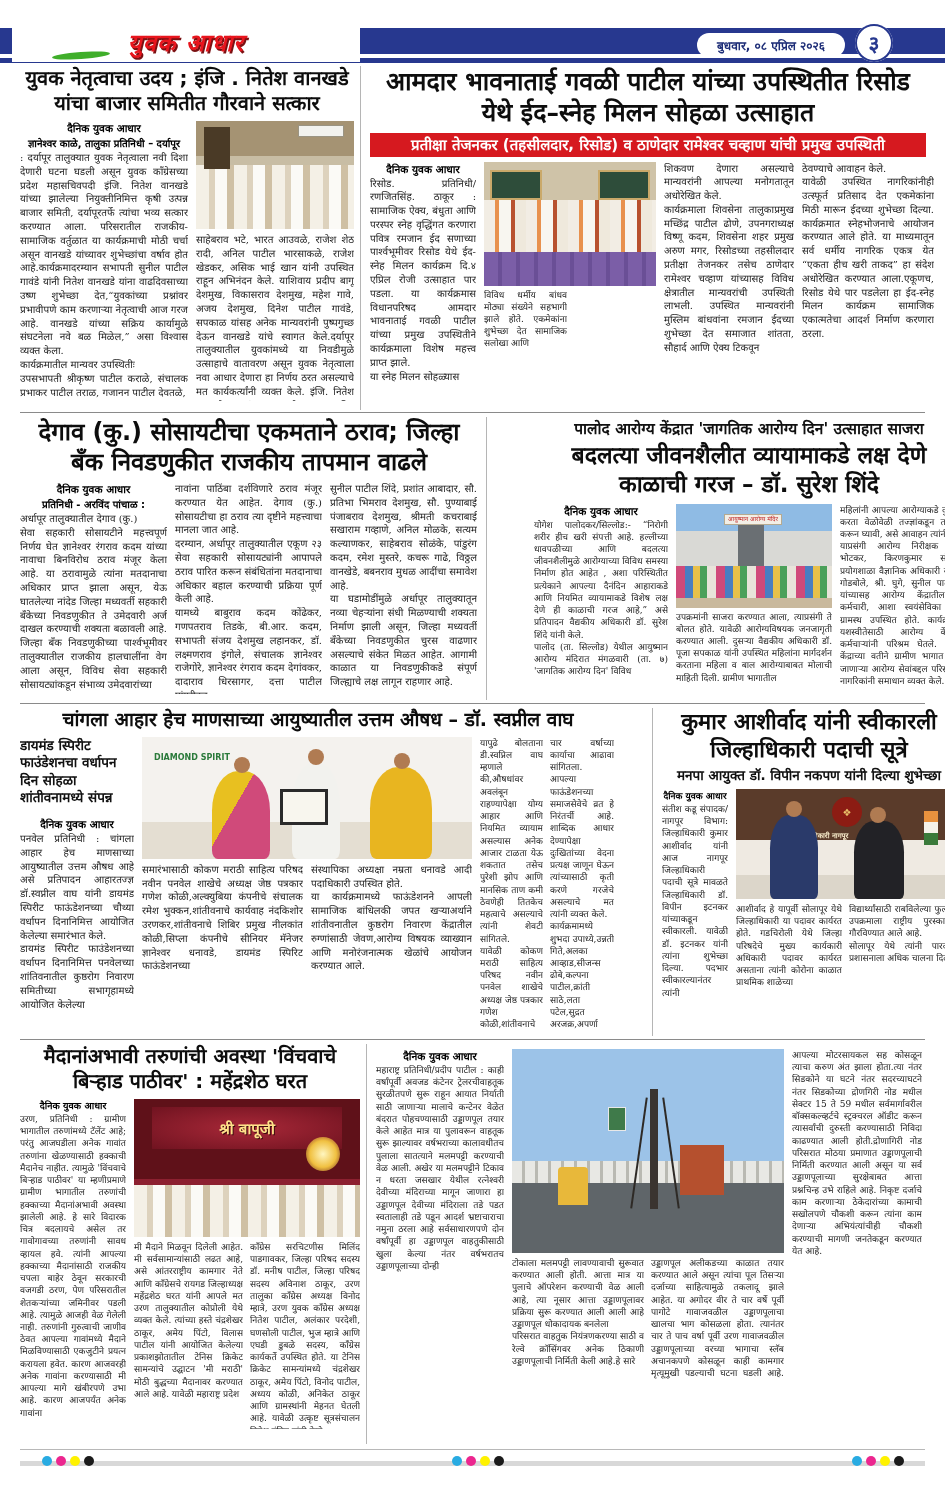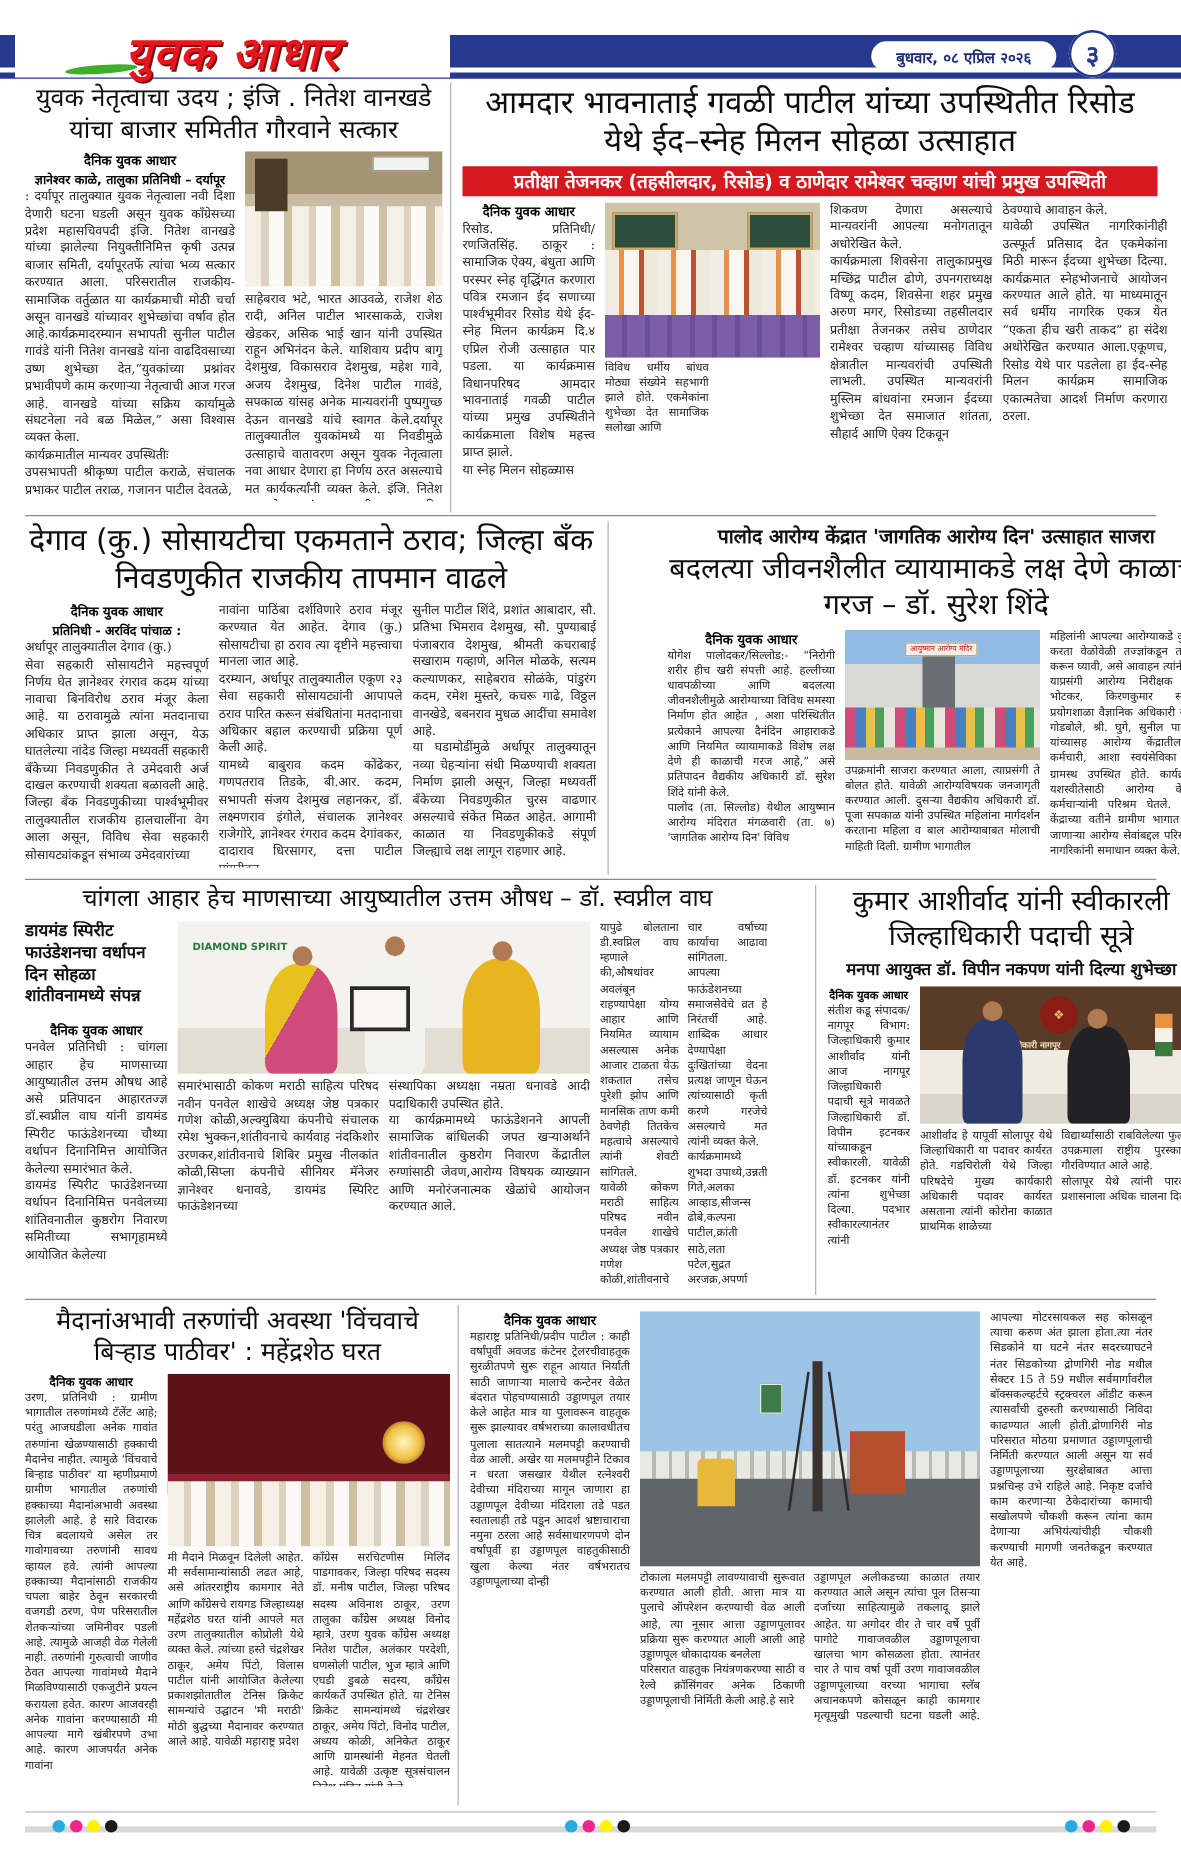--- a/index.html
+++ b/index.html
@@ -2,33 +2,33 @@
 <html><head>
 <meta charset="utf-8">
 <style>
   html,body{margin:0;padding:0;background:#e8e8e8;}
   #page{position:relative;width:945px;height:1501px;background:#ffffff;margin:0 auto;overflow:hidden;
         font-family:"DejaVu Serif",serif;}
   
   #mastbar{position:absolute;left:0;top:28px;width:945px;height:26px;background:#27388f;}
   #mastbar2{position:absolute;left:0;top:58px;width:945px;height:5px;background:#27388f;}
   #logobox{position:absolute;left:12px;top:20px;width:348px;height:42px;background:#ffffff;display:flex;align-items:center;justify-content:center;}
-  #logotext{font-family:"DejaVu Sans",sans-serif;font-weight:800;font-style:italic;font-size:36px;color:#e8151d;
+  #logotext{font-family:"DejaVu Sans",sans-serif;font-weight:800;font-style:italic;font-size:24px;color:#e8151d;
             text-shadow:1.5px 1.5px 0 #7a1012;letter-spacing:1px;}
   #logoswoosh{position:absolute;left:40px;bottom:3px;width:58px;height:7px;background:#3fae2a;border-radius:50%;transform:rotate(-4deg);}
   #datepill{position:absolute;right:100px;top:33px;width:148px;height:24px;background:#ffffff;border-radius:12px;
             display:flex;align-items:center;justify-content:center;font-family:"DejaVu Sans",sans-serif;
             font-weight:700;font-size:12px;color:#1d2d77;}
   #pagecircle{position:absolute;right:52px;top:24px;width:38px;height:38px;background:#ffffff;border-radius:50%;
             display:flex;align-items:center;justify-content:center;font-family:"DejaVu Sans",sans-serif;
             font-weight:800;font-size:21px;color:#27388f;box-shadow:0 0 0 2px #27388f inset;}
   
   .row{position:absolute;left:20px;width:905px;}
   .art{position:absolute;top:0;}
-  .hl{font-family:"DejaVu Sans",sans-serif;font-weight:400;text-align:center;color:#0d0d0d;line-height:1.25;}
+  .hl{font-family:"DejaVu Sans",sans-serif;font-weight:700;text-align:center;color:#0d0d0d;line-height:1.25;}
   .kicker{font-family:"DejaVu Sans",sans-serif;font-weight:700;text-align:center;color:#111;}
   .redbar{background:#d6191f;color:#ffffff;font-family:"DejaVu Sans",sans-serif;font-weight:700;
           text-align:center;font-size:15px;line-height:24px;height:24px;margin-top:4px;}
   .subhead{font-family:"DejaVu Sans",sans-serif;font-weight:700;text-align:center;color:#111;font-size:13.5px;margin-top:3px;}
   .cols{display:flex;gap:8px;margin-top:5px;}
   .col{flex:none;overflow:hidden;}
   .txt{font-size:10px;line-height:1.38;text-align:justify;white-space:pre-line;color:#1c1c1c;}
   .tiny{font-size:9px;line-height:1.36;}
   .dateline{font-family:"DejaVu Sans",sans-serif;font-weight:700;font-size:10.5px;text-align:center;margin-bottom:1px;}
   .byline{font-family:"DejaVu Sans",sans-serif;font-weight:700;font-size:10px;text-align:center;margin-bottom:1px;}
@@ -289,20 +289,23 @@
 
     <div class="art" style="left:0;width:340px;height:400px;">
       <div class="hl" style="font-size:20px;">मैदानांअभावी तरुणांची अवस्था 'विंचवाचे बिऱ्हाड पाठीवर' :  महेंद्रशेठ घरत</div>
       <div class="cols" style="height:330px;">
         <div class="col" style="width:106px;">
           <div class="dateline" style="font-size:9.5px;">दैनिक युवक आधार</div>
           <div class="txt tiny">उरण, प्रतिनिधी : ग्रामीण भागातील तरुणांमध्ये टॅलेंट आहे; परंतु आजघडीला अनेक गावांत तरुणांना खेळण्यासाठी हक्काची मैदानेच नाहीत. त्यामुळे 'विंचवाचे बिऱ्हाड पाठीवर' या म्हणीप्रमाणे ग्रामीण भागातील तरुणांची हक्काच्या मैदानांअभावी अवस्था झालेली आहे. हे सारे विदारक चित्र बदलायचे असेल तर गावोगावच्या तरुणांनी सावध व्हायल हवे. त्यांनी आपल्या हक्काच्या मैदानांसाठी राजकीय चपला बाहेर ठेवून सरकारची वजगडी ठरण, पेण परिसरातील शेतकऱ्यांच्या जमिनीवर पडली आहे. त्यामुळे आजही वेळ गेलेली नाही. तरुणांनी गुरुत्वाची जाणीव ठेवत आपल्या गावांमध्ये मैदाने मिळविण्यासाठी एकजुटीने प्रयत्न करायला हवेत. कारण आजवरही अनेक गावांना करण्यासाठी मी आपल्या मागे खंबीरपणे उभा आहे. कारण आजपर्यंत अनेक गावांना</div>
         </div>
         <div class="col" style="width:226px;">
           <div class="photo p6" style="width:226px;height:138px;">
+            <div class="banner">
+              <span class="cap-onimg" style="position:static;font-size:15px;color:#ffe18a;text-shadow:1px 1px 0 #3a0a0e;">श्री बापूजी</span>
+            </div>
             <div class="ph-band crowd" style="bottom:0;height:52px;"></div>
             <div class="spark" style="right:20px;top:38px;width:34px;height:34px;"></div>
           </div>
           <div class="cols" style="gap:7px;margin-top:4px;">
             <div class="col" style="width:109px;">
               <div class="txt tiny">मी मैदाने मिळवून दिलेली आहेत. मी सर्वसामान्यांसाठी लढत आहे, असे आंतरराष्ट्रीय कामगार नेते आणि काँग्रेसचे रायगड जिल्हाध्यक्ष महेंद्रशेठ घरत यांनी आपले मत उरण तालुक्यातील कोप्रोली येथे व्यक्त केले. त्यांच्या हस्ते चंद्रशेखर ठाकूर, अमेय पिंटो, विलास पाटील यांनी आयोजित केलेल्या प्रकाशझोतातील टेनिस क्रिकेट सामन्यांचे उद्घाटन 'मी मराठी' मोठी बुद्धच्या मैदानावर करण्यात आले आहे. यावेळी महाराष्ट्र प्रदेश</div>
             </div>
             <div class="col" style="width:110px;">
               <div class="txt tiny">काँग्रेस सरचिटणीस मिलिंद पाडगावकर, जिल्हा परिषद सदस्य डॉ. मनीष पाटील, जिल्हा परिषद सदस्य अविनाश ठाकूर, उरण तालुका काँग्रेस अध्यक्ष विनोद म्हात्रे, उरण युवक काँग्रेस अध्यक्ष नितेश पाटील, अलंकार परदेशी, घणसोली पाटील, भुज म्हात्रे आणि एघडी डुबळे सदस्य, काँग्रेस कार्यकर्ते उपस्थित होते. या टेनिस क्रिकेट सामन्यांमध्ये चंद्रशेखर ठाकूर, अमेय पिंटो, विनोद पाटील, अध्यय कोळी, अनिकेत ठाकूर आणि ग्रामस्थांनी मेहनत घेतली आहे. यावेळी उत्कृष्ट सूत्रसंचालन नितेश पंडित यांनी केले.</div>
             </div>

